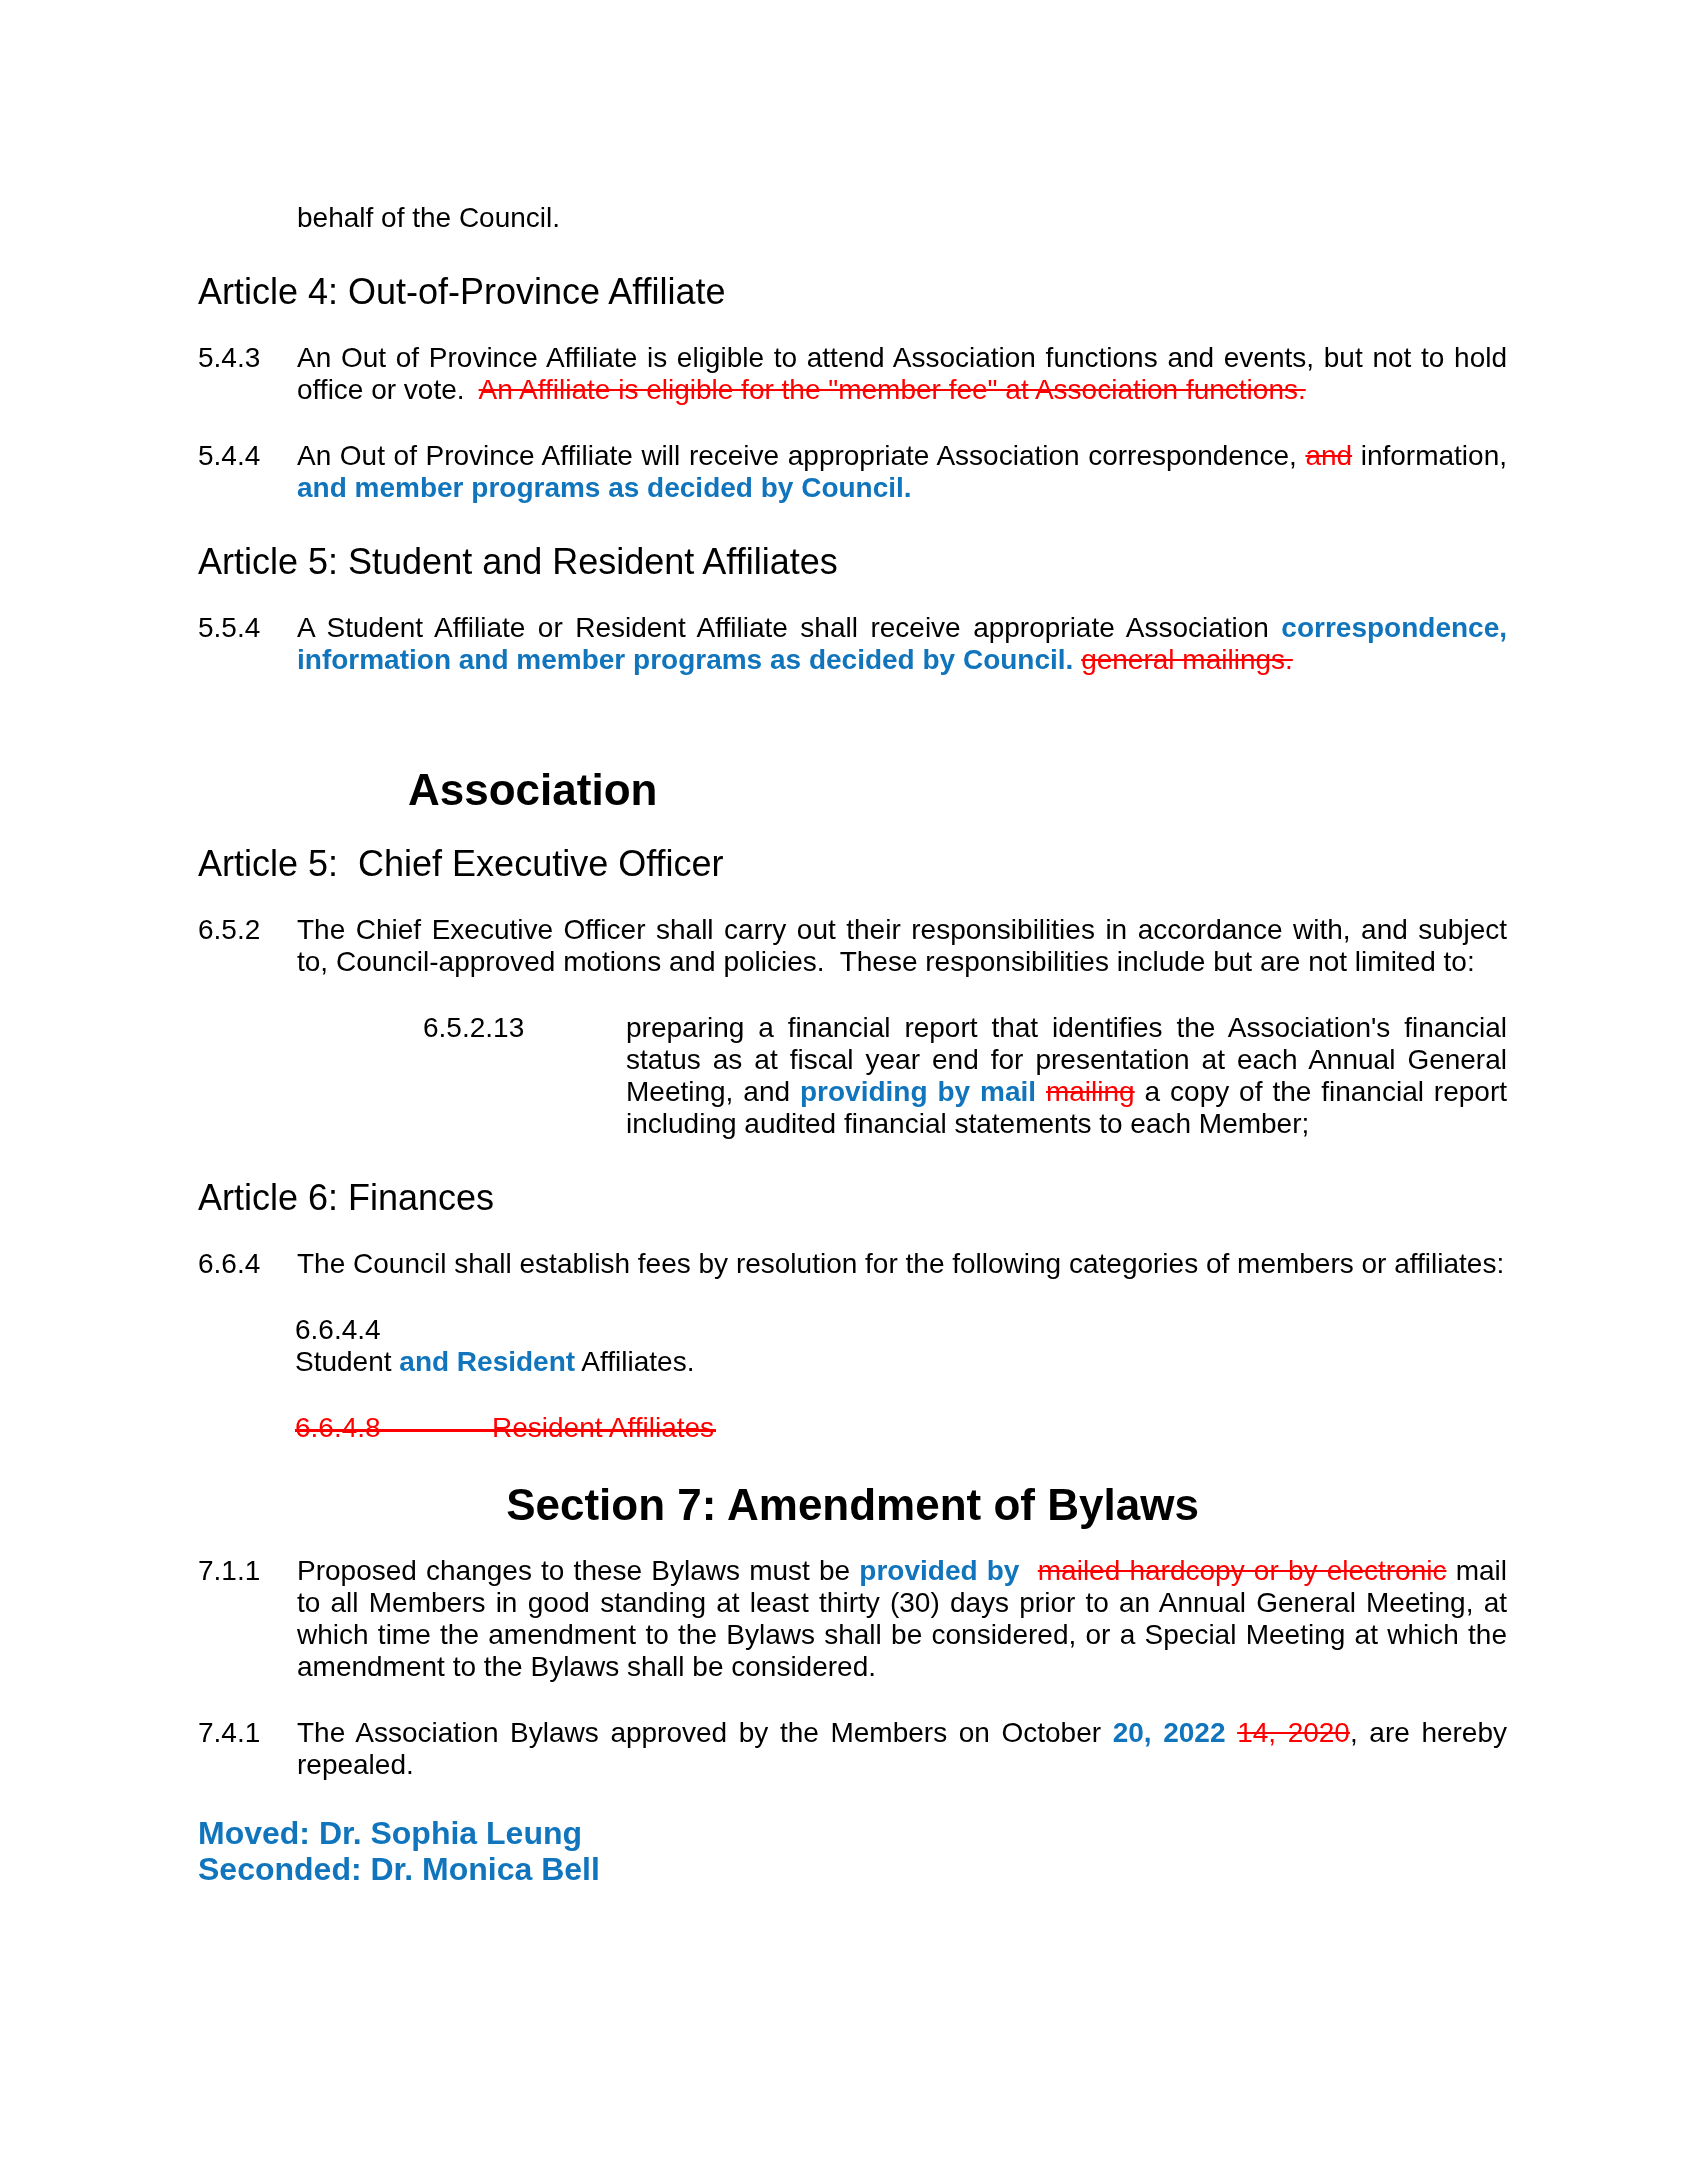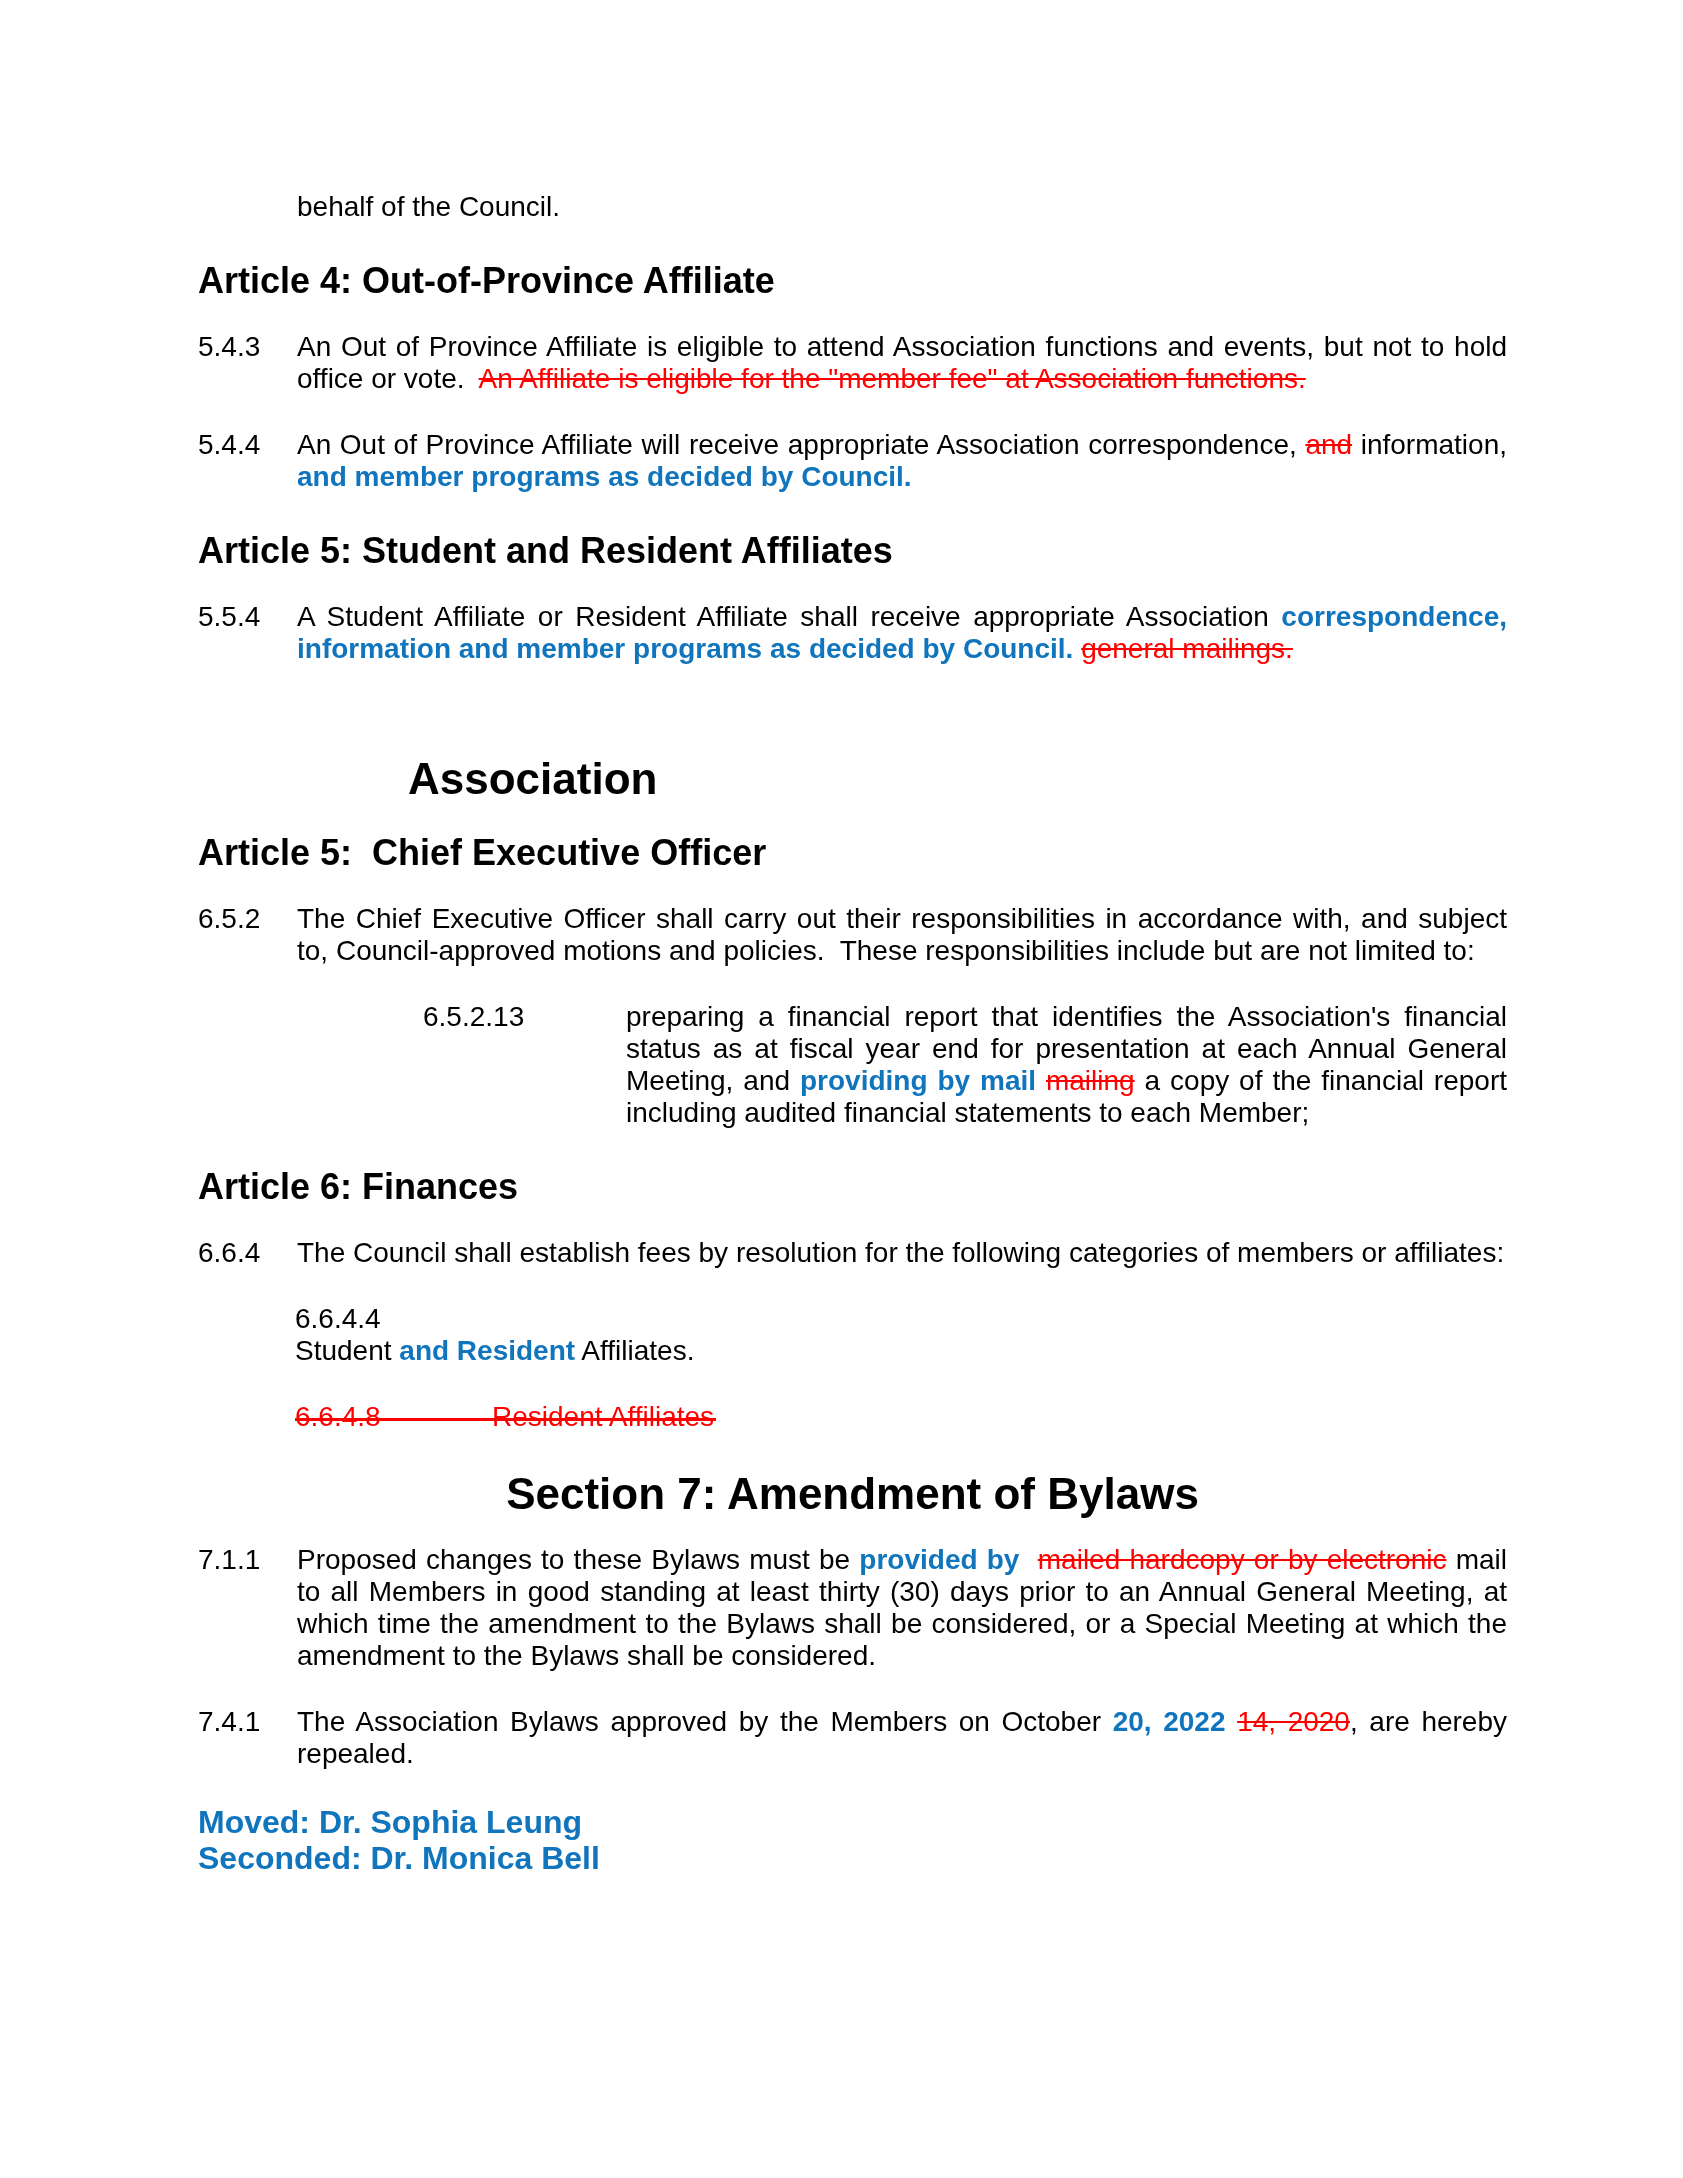--- a/index.html
+++ b/index.html
@@ -7,21 +7,21 @@
     width: 1683px;
     height: 2178px;
     background: #ffffff;
     font-family: "Liberation Sans", "DejaVu Sans", sans-serif;
     color: #000000;
     position: relative;
     overflow: hidden;
   }
   .page-content {
     position: absolute;
-    top: 191px;
+    top: 202px;
     left: 198px;
     width: 1309px; 
   }
   
   .clause {
     display: flex;
     margin: 0 0 34px 0;
     font-size: 28px;
     line-height: 32px;
   }
@@ -51,21 +51,21 @@
     content: "";
     position: absolute;
     left: 0;
     top: 17px;
     width: 421px;
     border-top: 3px solid var(--del, #FF0000);
   }
   h2.article-heading {
     font-size: 36px;
     line-height: 48px;
-    font-weight: bold;
+    font-weight: normal;
     margin: 0 0 26px 0;
   }
   h1.section-heading {
     font-size: 44px;
     line-height: 53px;
     font-weight: bold;
     margin: 0 0 24px 210px;
   }
   h1.section-heading.centered {
     margin-left: 0;

